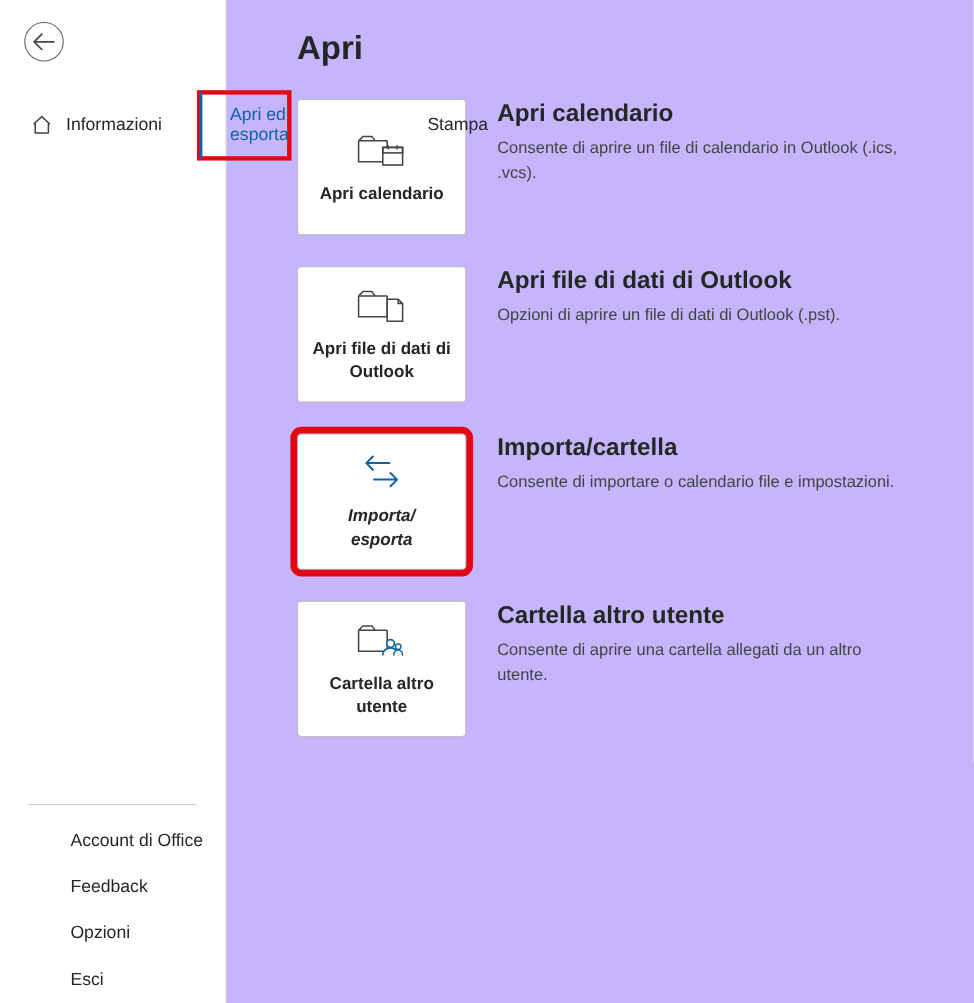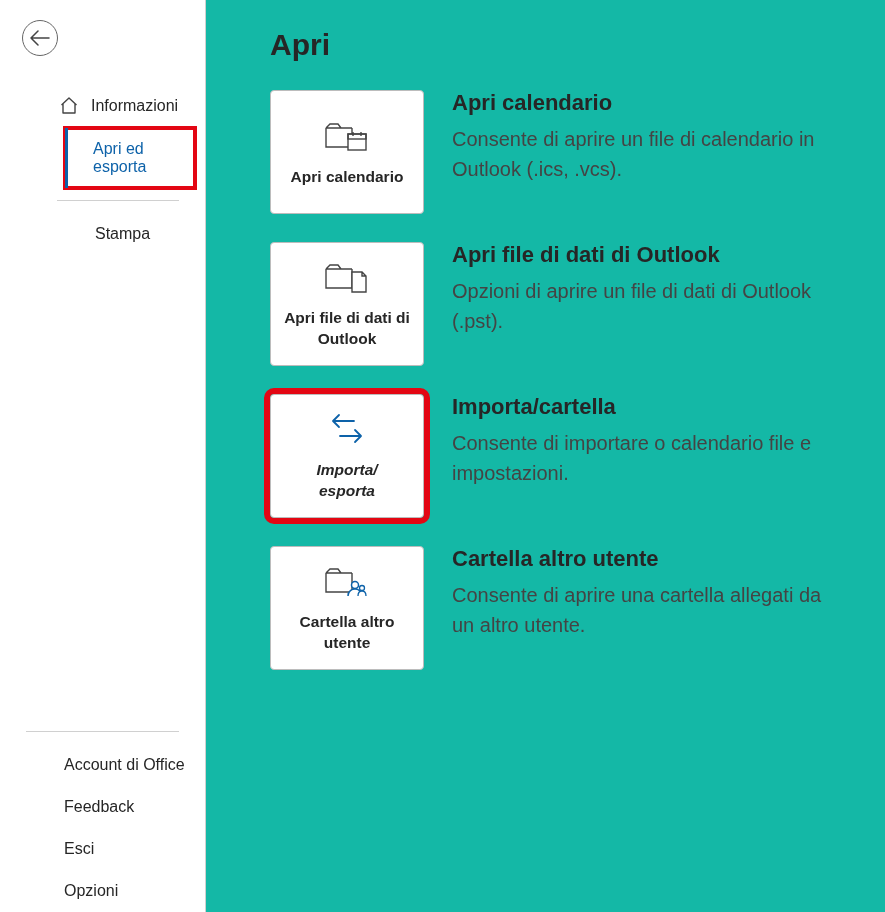--- a/index.html
+++ b/index.html
@@ -26,22 +26,21 @@
       border-radius: 50%;
       margin-left: 22px;
       margin-bottom: 28px;
       display: flex;
       align-items: center;
       justify-content: center;
       cursor: pointer;
     }
     .nav-section-top {
       display: flex;
-      flex-direction: column;
-      margin-left: 31px;
+      flex-direction: row;
     }
     .nav-item {
       display: flex;
       align-items: center;
       padding: 12px 0 12px 28px;
       font-size: 16px;
       color: #262626;
       cursor: pointer;
       position: relative;
     }
@@ -76,21 +75,21 @@
     .nav-hr {
       border: none;
       border-top: 1px solid #d0d0d0;
       margin: 12px 26px 12px 26px;
     }
     .nav-spacer { flex: 1; }
 
     .main {
       flex: 1;
       padding: 28px 40px 0 64px;
-      background: #14b8a6;
+      background: #c4b5fd;
     }
     .main h1 {
       font-size: 30px;
       font-weight: 600;
       color: #262626;
       margin-bottom: 28px;
     }
     .tile-row {
       display: flex;
       align-items: flex-start;
@@ -134,21 +133,21 @@
       flex: 1;
       padding-top: 0;
     }
     .tile-desc h2 {
       font-size: 22px;
       font-weight: 600;
       color: #262626;
       margin-bottom: 8px;
     }
     .tile-desc p {
-      font-size: 20px;
+      font-size: 15px;
       color: #444;
       line-height: 1.5;
       max-width: 380px;
     }
   </style>
 </head>
 <body>
 
 <div class="sidebar">
   <div class="back-btn">
@@ -185,24 +184,24 @@
   <hr class="nav-hr">
 
   <div>
     <div class="nav-item indent">
       <span>Account di Office</span>
     </div>
     <div class="nav-item indent">
       <span>Feedback</span>
     </div>
     <div class="nav-item indent">
+      <span>Opzioni</span>
+    </div>
+    <div class="nav-item indent">
       <span>Esci</span>
-    </div>
-    <div class="nav-item indent">
-      <span>Opzioni</span>
     </div>
   </div>
 </div>
 
 <div class="main">
   <h1>Apri</h1>
 
   <div class="tile-row">
     <div class="tile">
       <span class="tile-icon">

